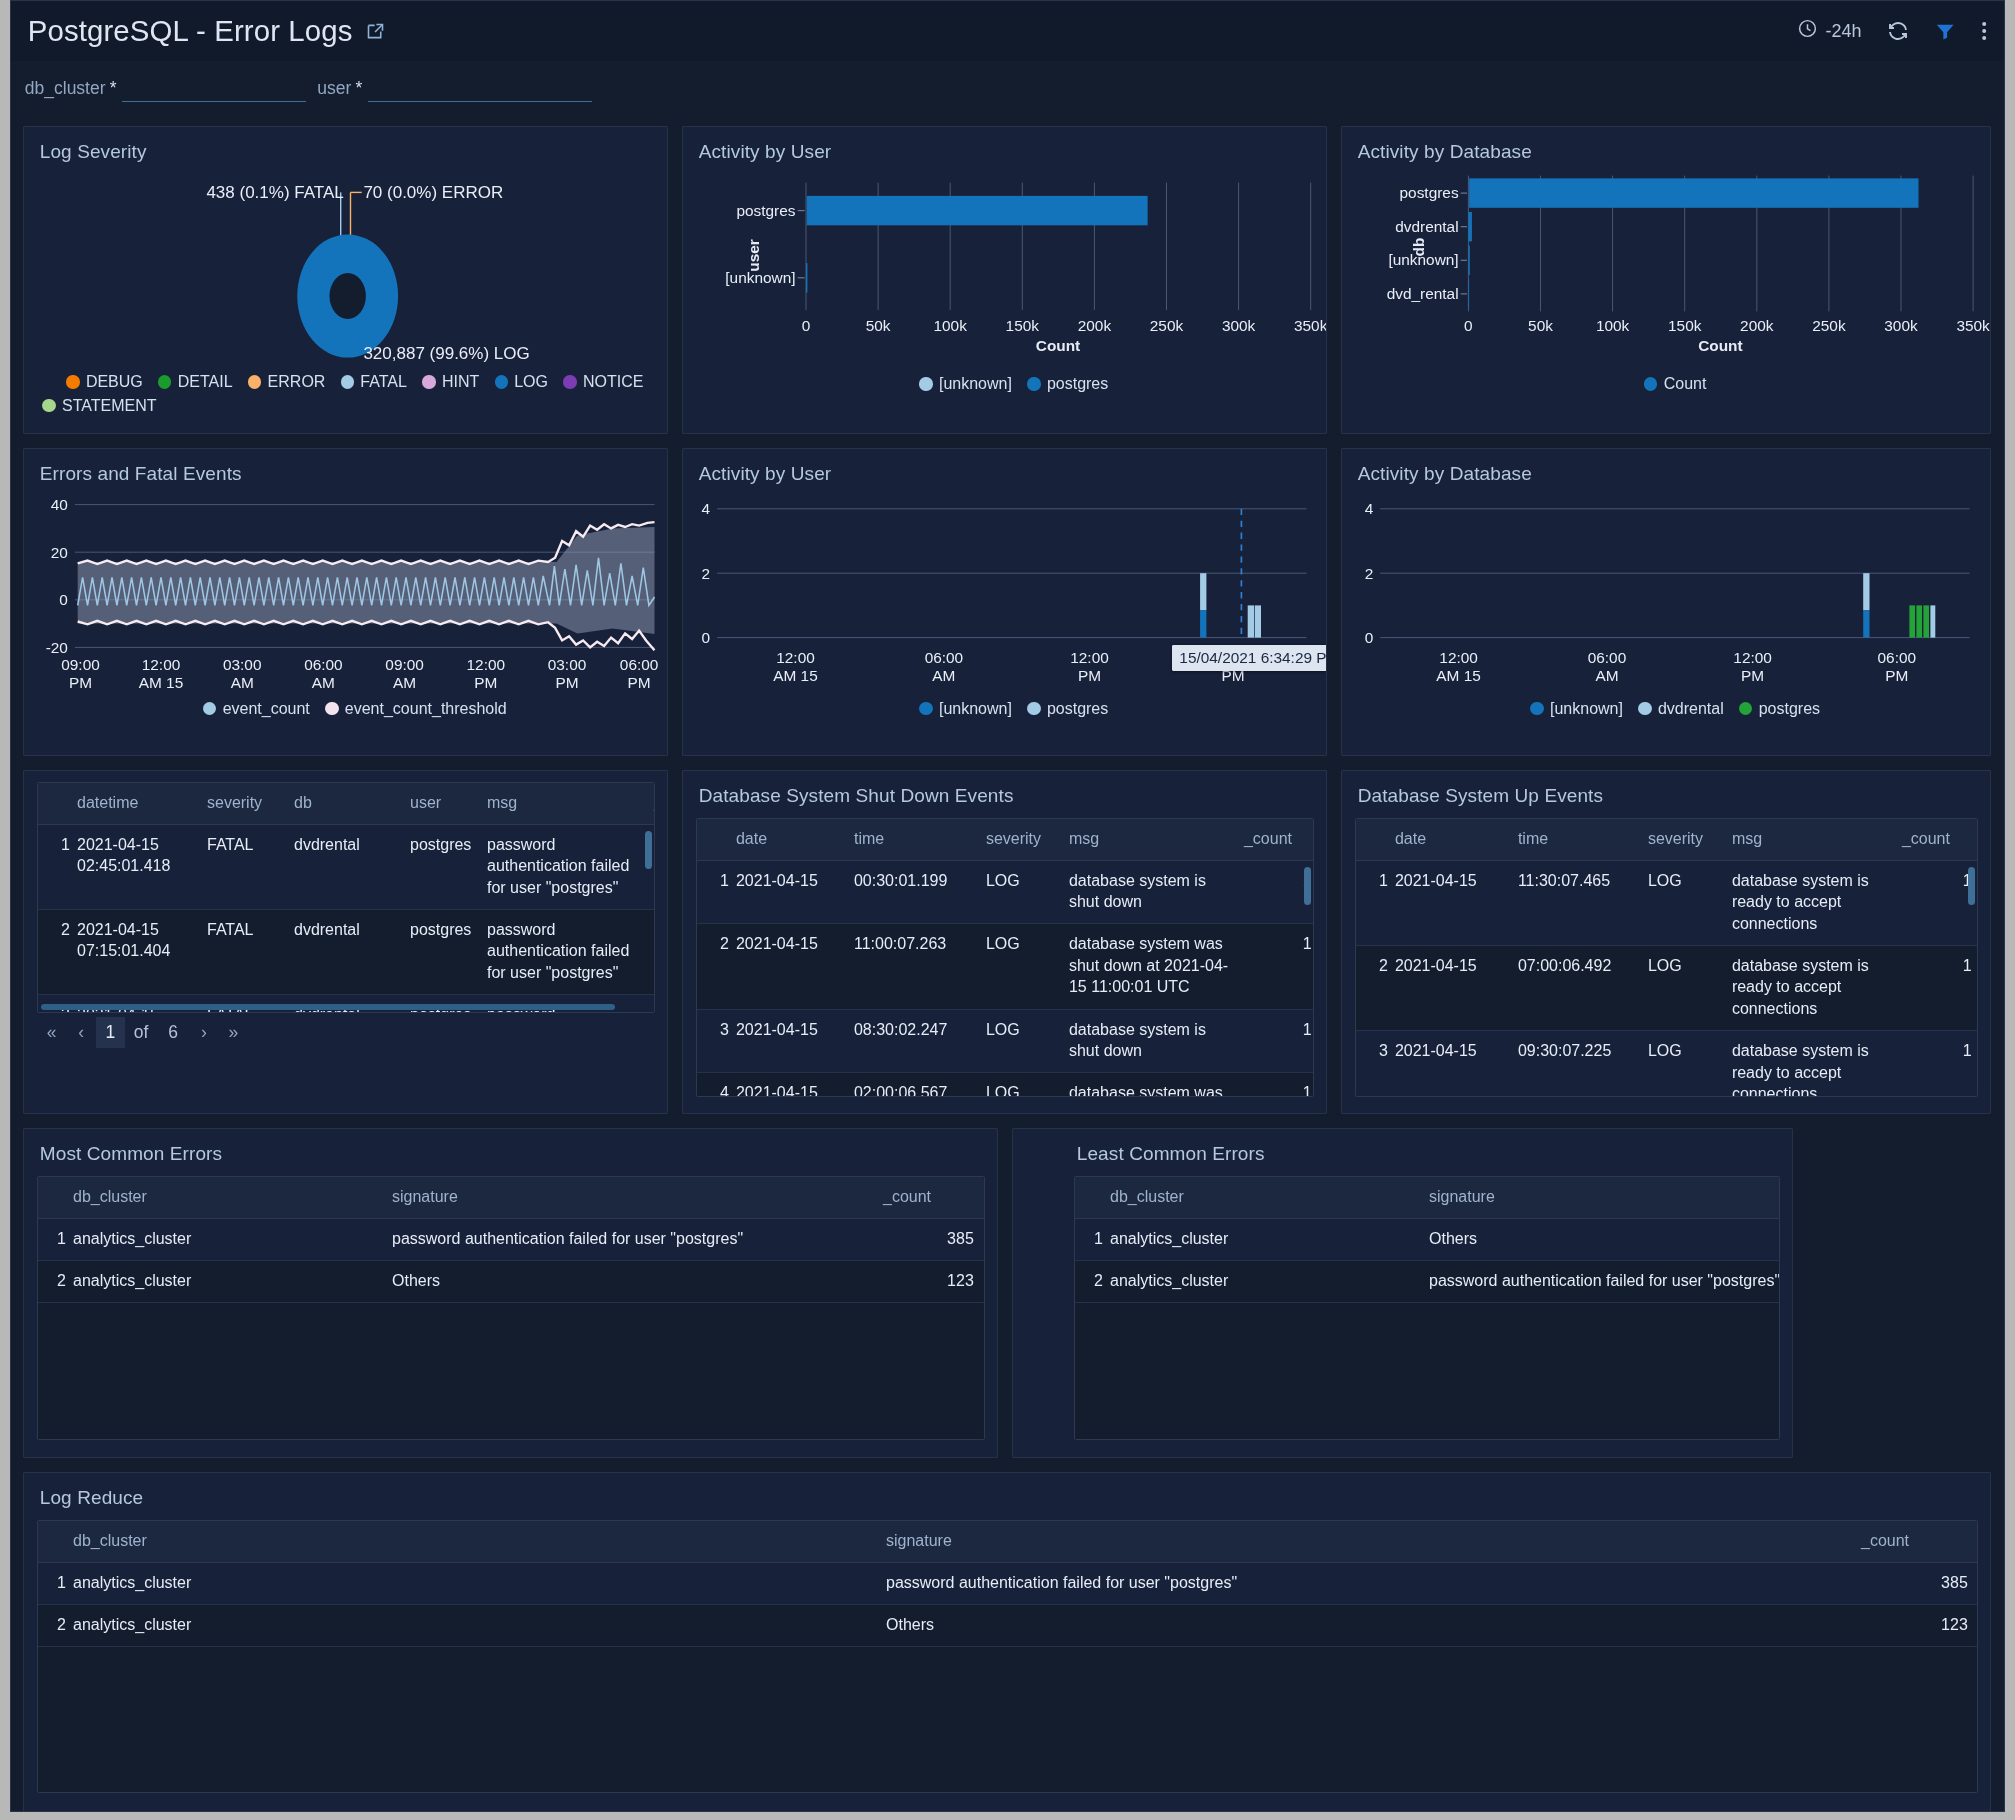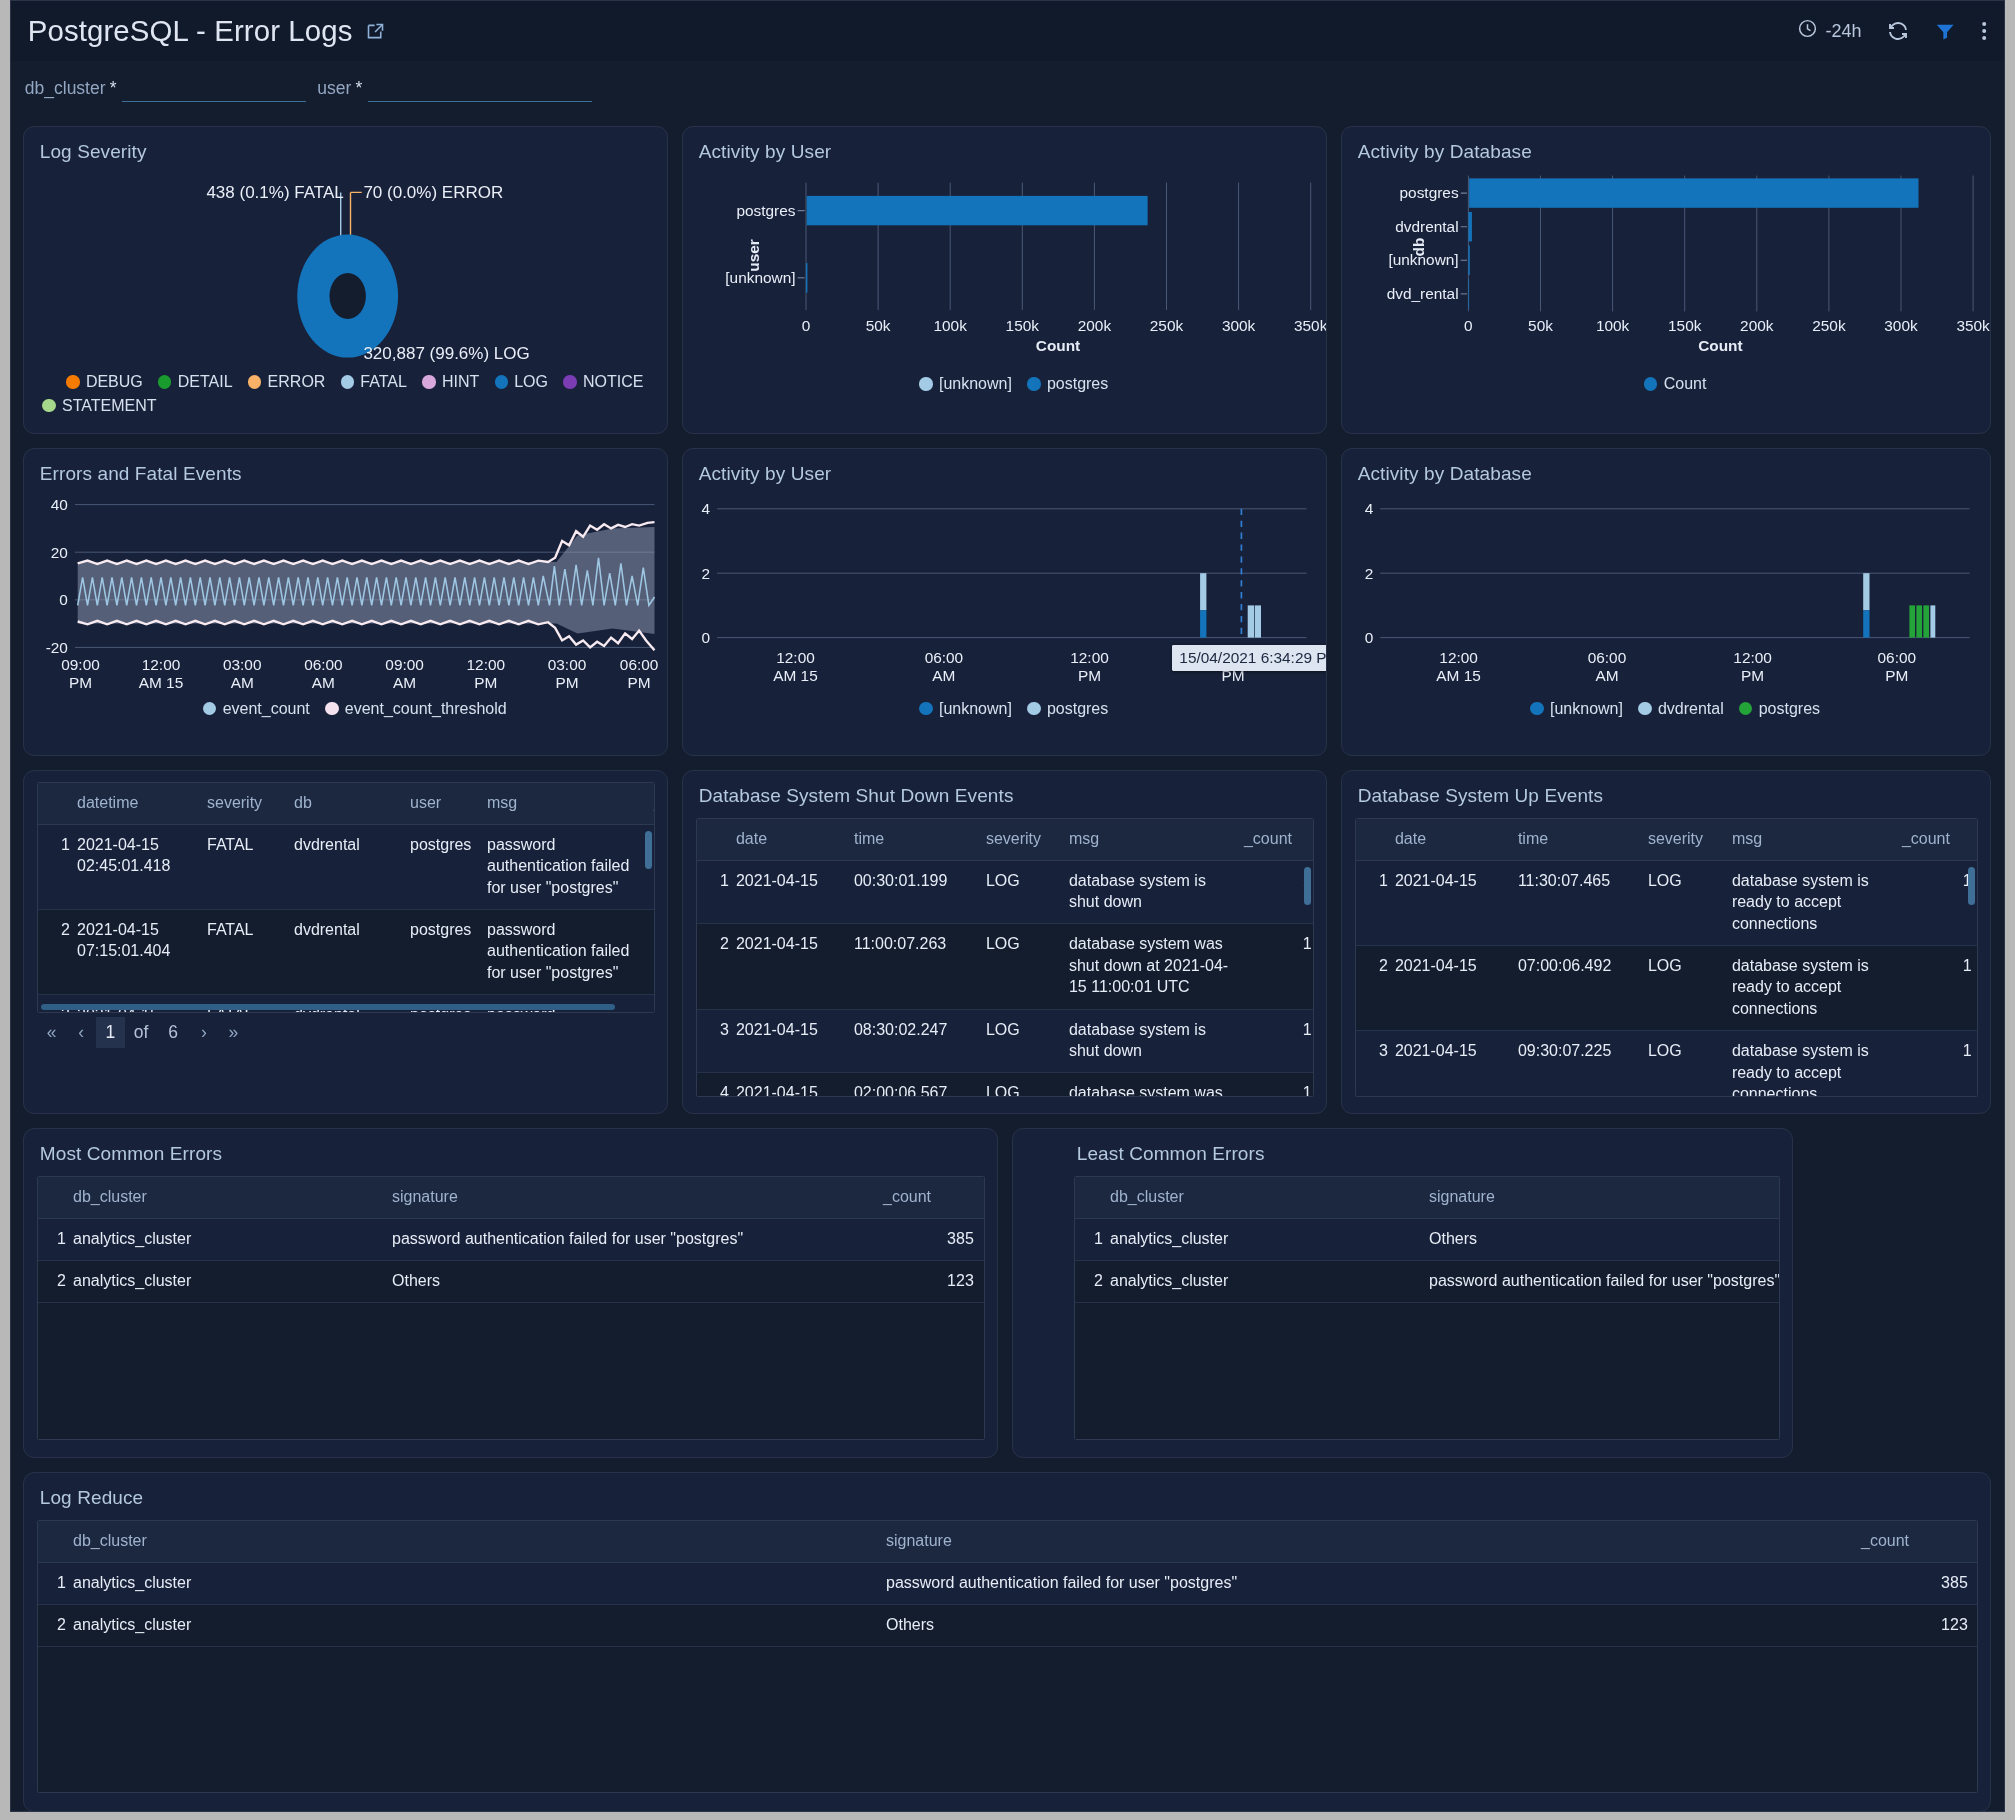--- a/index.html
+++ b/index.html
@@ -54,21 +54,21 @@
   }
   .filter-field.user .filter-input { width: 224px; }
 
   
   .grid { padding: 0 12.6px; }
   .row { display: flex; gap: 14px; margin-bottom: 14px; }
   .panel {
     background: #18213300;
     background-color: #18213a;
     border: 0.7px solid #273249;
-    border-radius: 11px;
+    border-radius: 1px;
     position: relative;
     overflow: hidden;
   }
   .panel-title {
     font-size: 19px; color: #b4c8e0; font-weight: 400;
     padding: 14px 0 0 15.4px; letter-spacing: 0.1px;
   }
 
   
   .r1 { height: 308px; }

